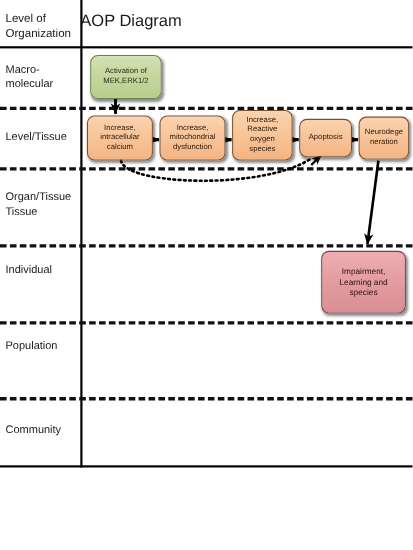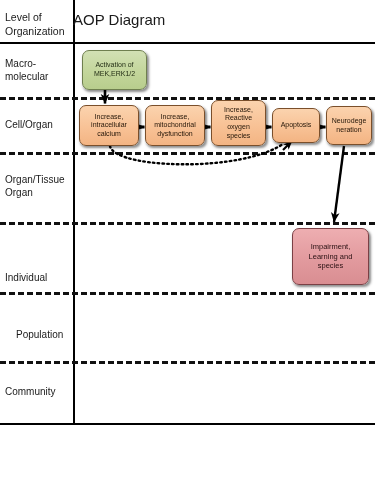--- a/index.html
+++ b/index.html
@@ -155,33 +155,33 @@
   </div>
 
   <div class="title">AOP Diagram</div>
 
   <div class="rowlabel" style="top:57px;">
     <div>Macro-</div>
     <div>molecular</div>
   </div>
 
   <div class="rowlabel" style="top:118px;">
-    <div>Cell/Organ</div>
+    <div>Level/Tissue</div>
   </div>
 
   <div class="rowlabel" style="top:173px;">
     <div>Organ/Tissue</div>
-    <div>Organ</div>
-  </div>
-
-  <div class="rowlabel" style="top:271px;">
+    <div>Tissue</div>
+  </div>
+
+  <div class="rowlabel" style="top:239px;">
     <div>Individual</div>
   </div>
 
-  <div class="rowlabel" style="top:328px;margin-left:11px;">
+  <div class="rowlabel" style="top:308px;">
     <div>Population</div>
   </div>
 
   <div class="rowlabel" style="top:385px;">
     <div>Community</div>
   </div>
 
   <svg class="overlay" viewBox="0 0 375 500">
     <defs>
       <marker id="arrowBlock" markerWidth="7" markerHeight="7" refX="6.2" refY="3.0" orient="auto" markerUnits="userSpaceOnUse">

